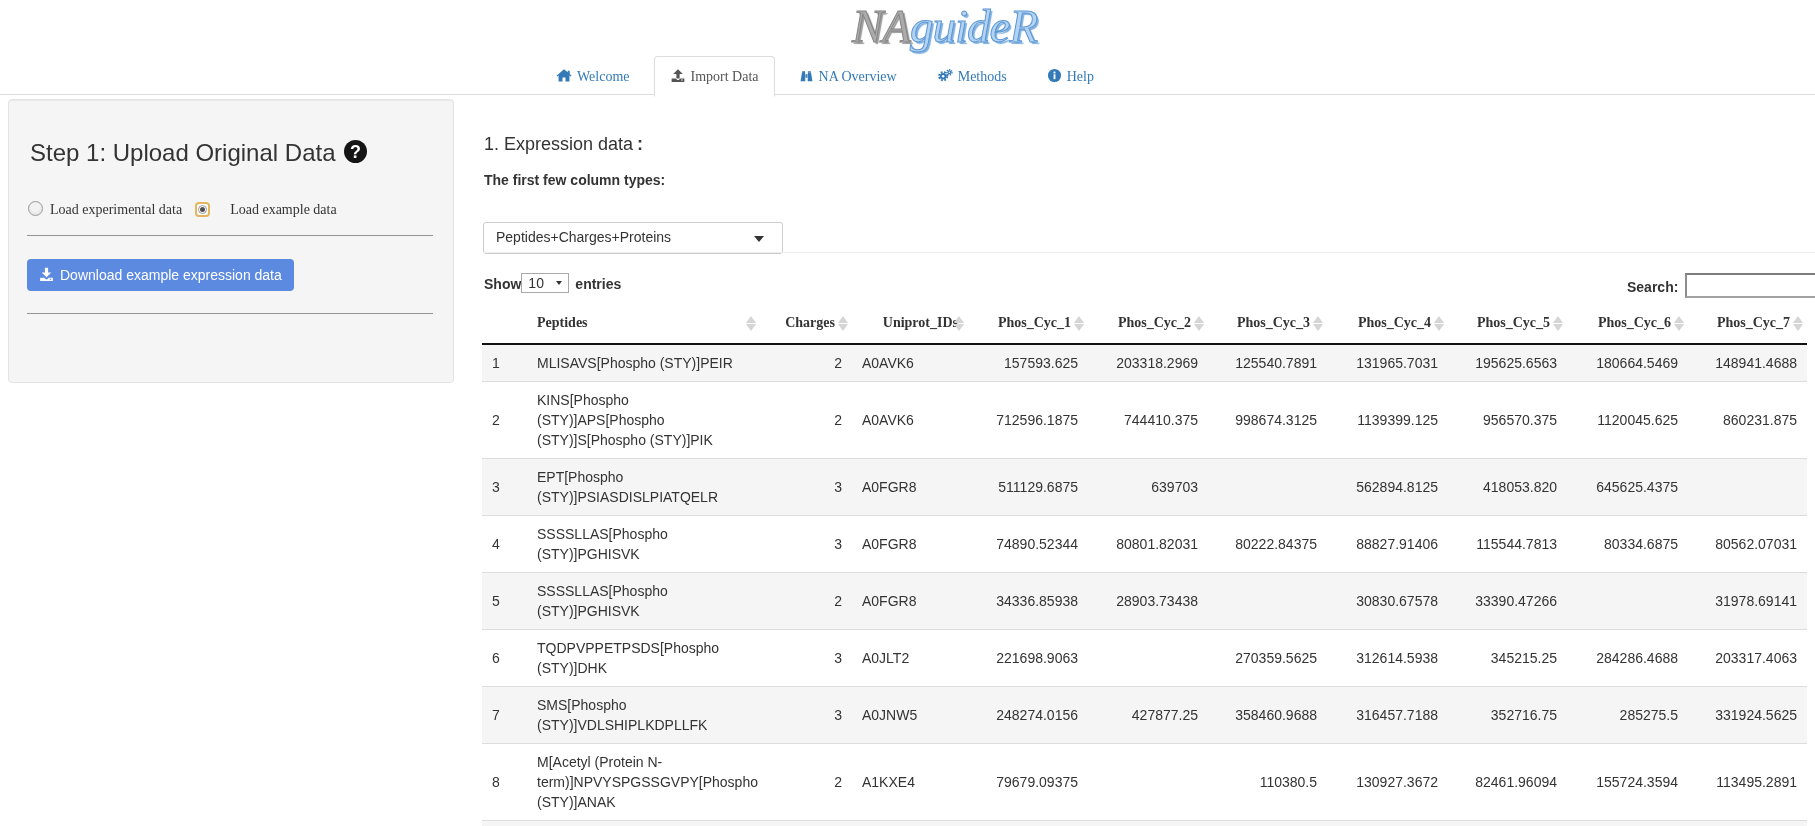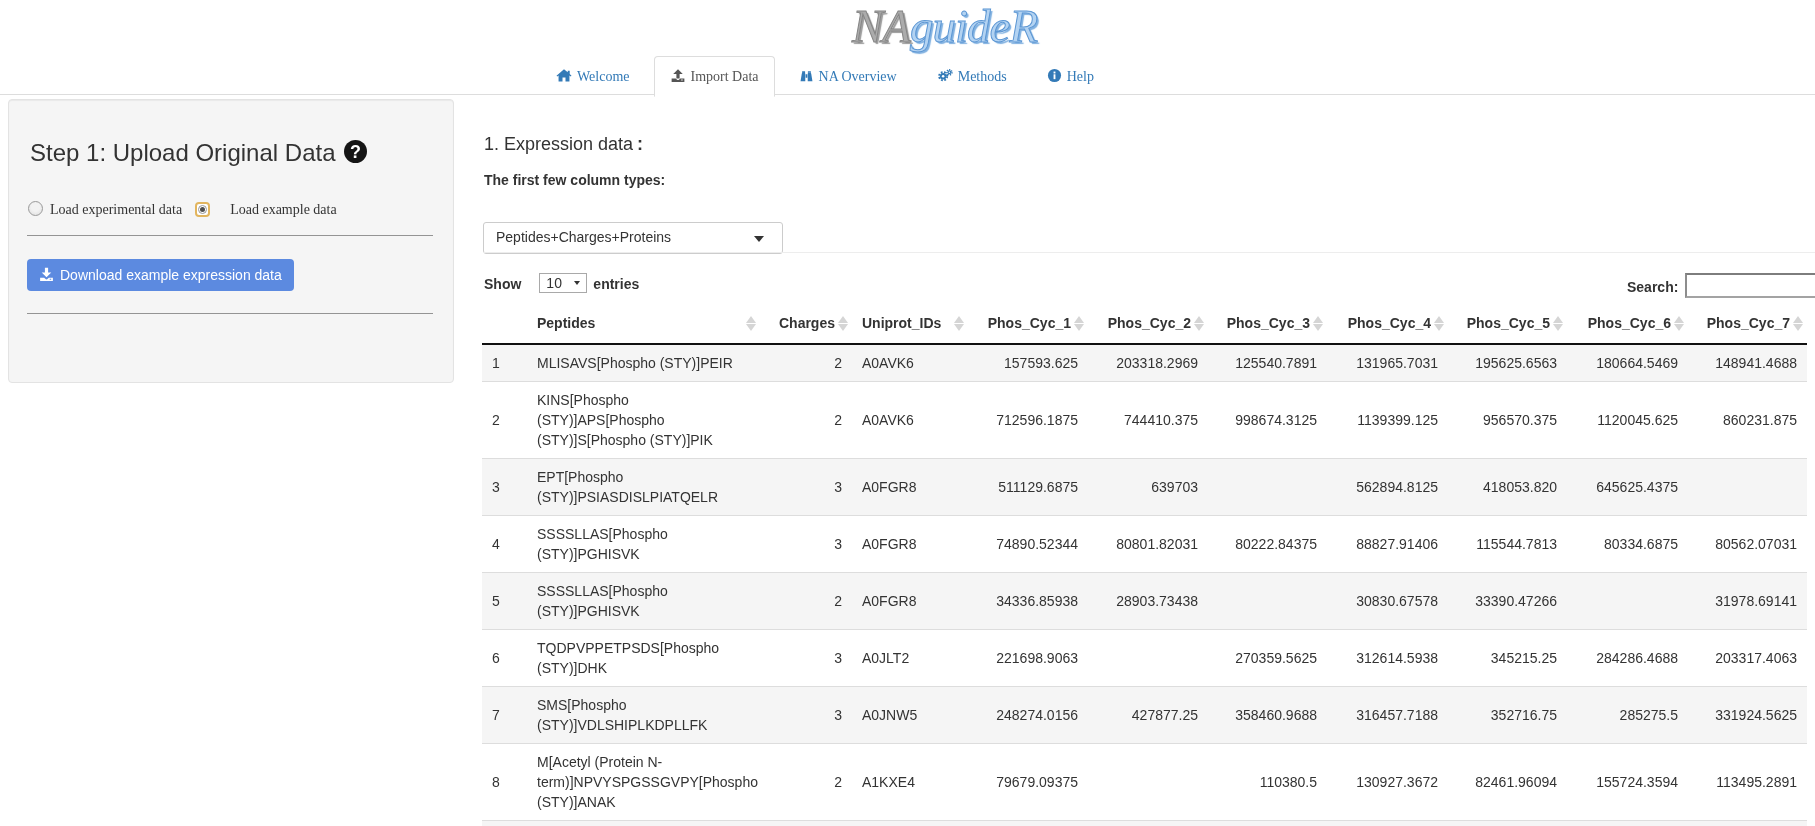--- a/index.html
+++ b/index.html
@@ -46,31 +46,31 @@
 #h1e { position:absolute; left:484px; top:134px; font-size:18px; color:#333; }
 #lbl { position:absolute; left:484px; top:172px; font-weight:bold; }
 #selbox { position:absolute; left:483px; top:194px; width:274px; height:18px; border:1px solid #ccc;
   border-radius:3px; background:#fff; padding:6px 12px; color:#333; cursor:pointer;margin-top:28px; }
 #selbox .caret { position:absolute; right:18px; top:13px; width:0; height:0;
   border-left:5px solid transparent; border-right:5px solid transparent; border-top:6px solid #333; }
 #mainhr { position:absolute; left:483px; top:252px; width:1437px; height:1px; background:#ededed; }
 
 #showrow { position:absolute; left:484px; top:273px; font-weight:bold; color:#333; }
 #lensel { display:inline-block; width:46px; height:18px; border:1px solid #a9a9a9; background:#fff;
-  margin:0 6px 0 18px; position:relative; vertical-align:-4px; font-weight:normal; }
+  margin:0 6px 0 0; position:relative; vertical-align:-4px; font-weight:normal; }
 #lensel .v { position:absolute; left:6px; top:1px; font-weight:normal; font-style:normal; }
 #lensel .car { position:absolute; right:6px; top:7px; width:0; height:0;
   border-left:3.5px solid transparent; border-right:3.5px solid transparent; border-top:4.5px solid #333; }
 #searchrow { position:absolute; left:1627px; top:279px; font-weight:bold; color:#333; }
 #searchbox { position:absolute; left:1685px; top:273px; width:220px; height:21px;
   border:2px solid; border-color:#7d7d7d #999 #a3a3a3 #8d8d8d; background:#fff; }
 
 
 #dt { position:absolute; left:482px; top:303px; border-collapse:collapse; table-layout:fixed; width:1325px; }
-#dt th { font-weight:bold; color:#333; padding:10px 10px; line-height:20px; position:relative; border-bottom:2px solid #111; }
+#dt th { font-weight:bold; color:#333; padding:10px 10px; line-height:20px; position:relative; border-bottom:2px solid #111;font-family:Liberation Serif, serif; }
 #dt th.r { padding-right:17px; }
 #dt td { padding:8px 10px; vertical-align:middle; line-height:20px; }
 #dt tbody tr { border-top:1px solid #ddd; }
 #dt tbody tr:first-child { border-top:none; }
 #dt tbody tr.odd { background:#f5f5f5; }
 #dt .r { text-align:right; }
 #dt th.l { text-align:left; }
 .sic { position:absolute; right:4px; top:50%; margin-top:-7.5px; width:10px; height:15px; }
 .sic:before { content:""; position:absolute; left:0; top:0; width:0; height:0;
   border-left:5px solid transparent; border-right:5px solid transparent; border-bottom:7px solid #d5d5d5; }
@@ -154,21 +154,21 @@
         <col style="width:121px">
       <col style="width:119px">
         <col style="width:121px">
         <col style="width:119px">
     </colgroup>
     <thead>
         <tr>
       <th class="l"></th>
       <th class="l">Peptides<span class="sic"></span></th>
       <th class="r">Charges<span class="sic"></span></th>
-      <th style="text-align:left">Uniprot_IDs<span class="sic"></span></th>
+      <th style="text-align:right">Uniprot_IDs<span class="sic"></span></th>
       <th class="r">Phos_Cyc_1<span class="sic"></span></th>
       <th class="r">Phos_Cyc_2<span class="sic"></span></th>
       <th class="r">Phos_Cyc_3<span class="sic"></span></th>
       <th class="r">Phos_Cyc_4<span class="sic"></span></th>
       <th class="r">Phos_Cyc_5<span class="sic"></span></th>
       <th class="r">Phos_Cyc_6<span class="sic"></span></th>
       <th class="r">Phos_Cyc_7<span class="sic"></span></th>
     </tr>
       </thead>
     <tbody>

